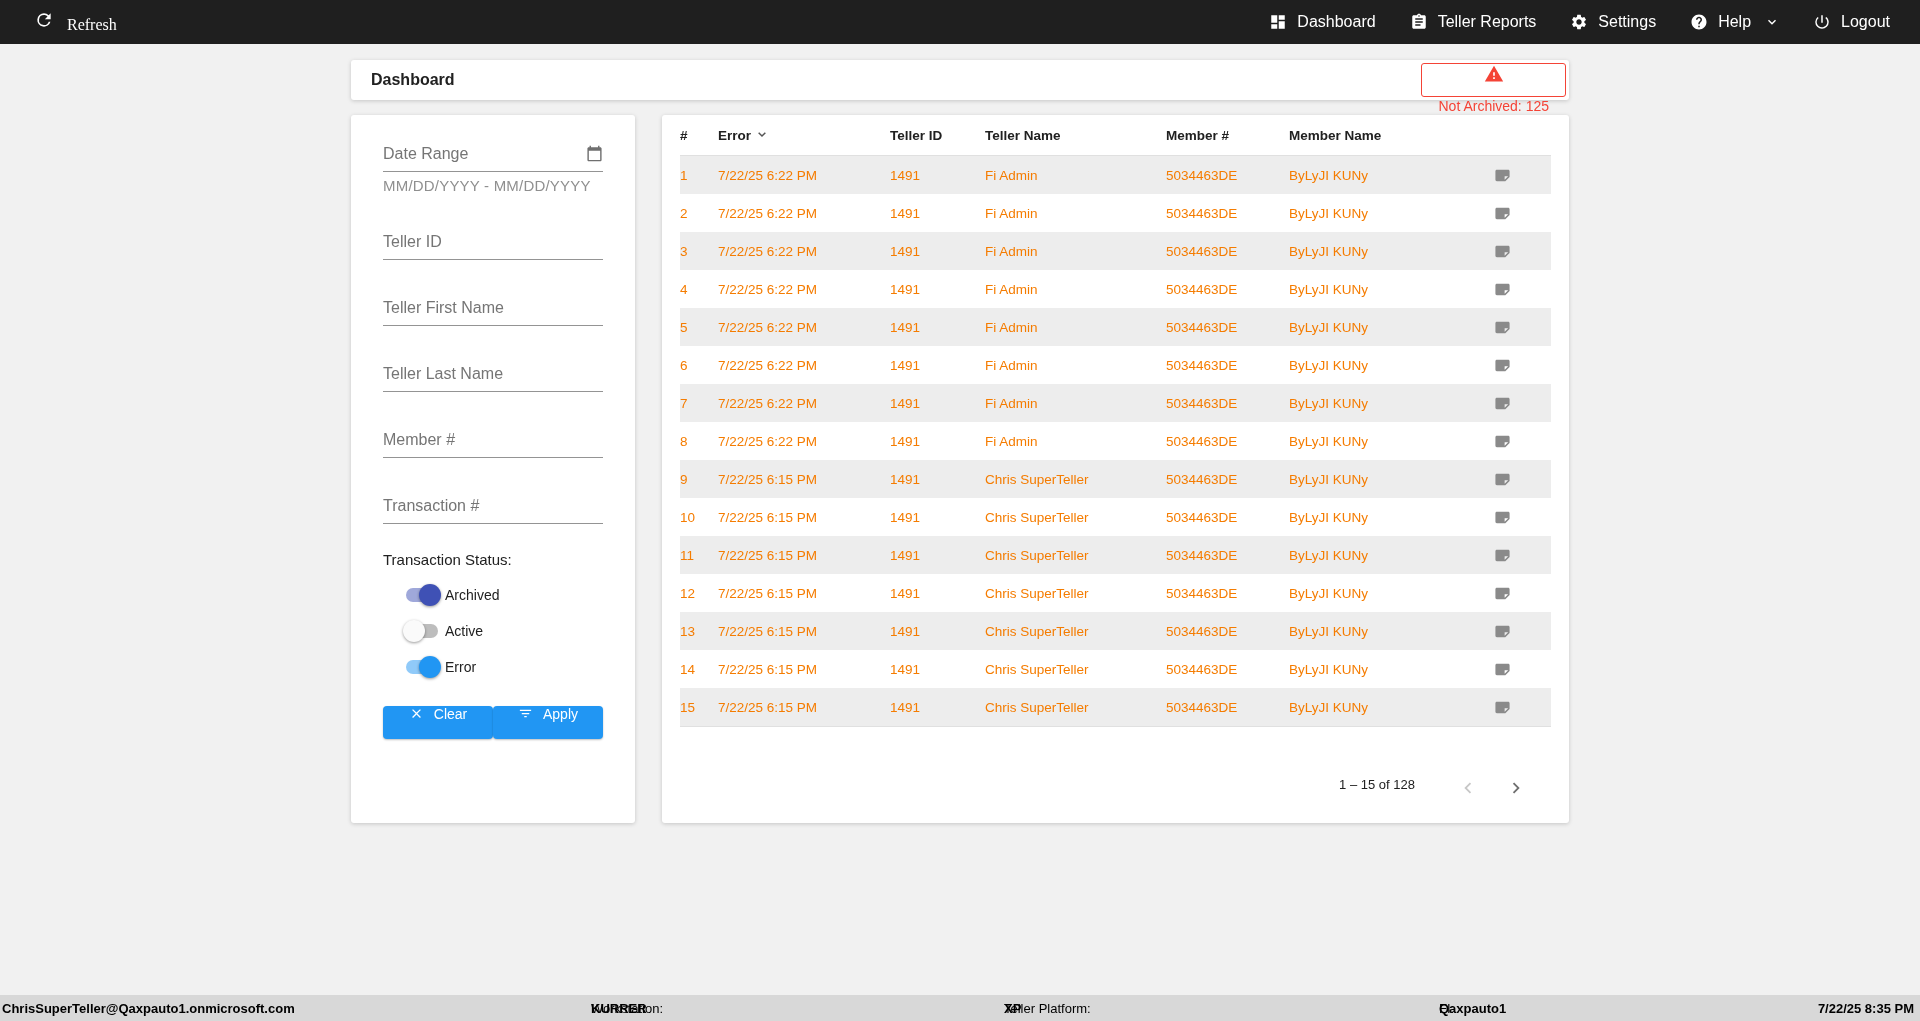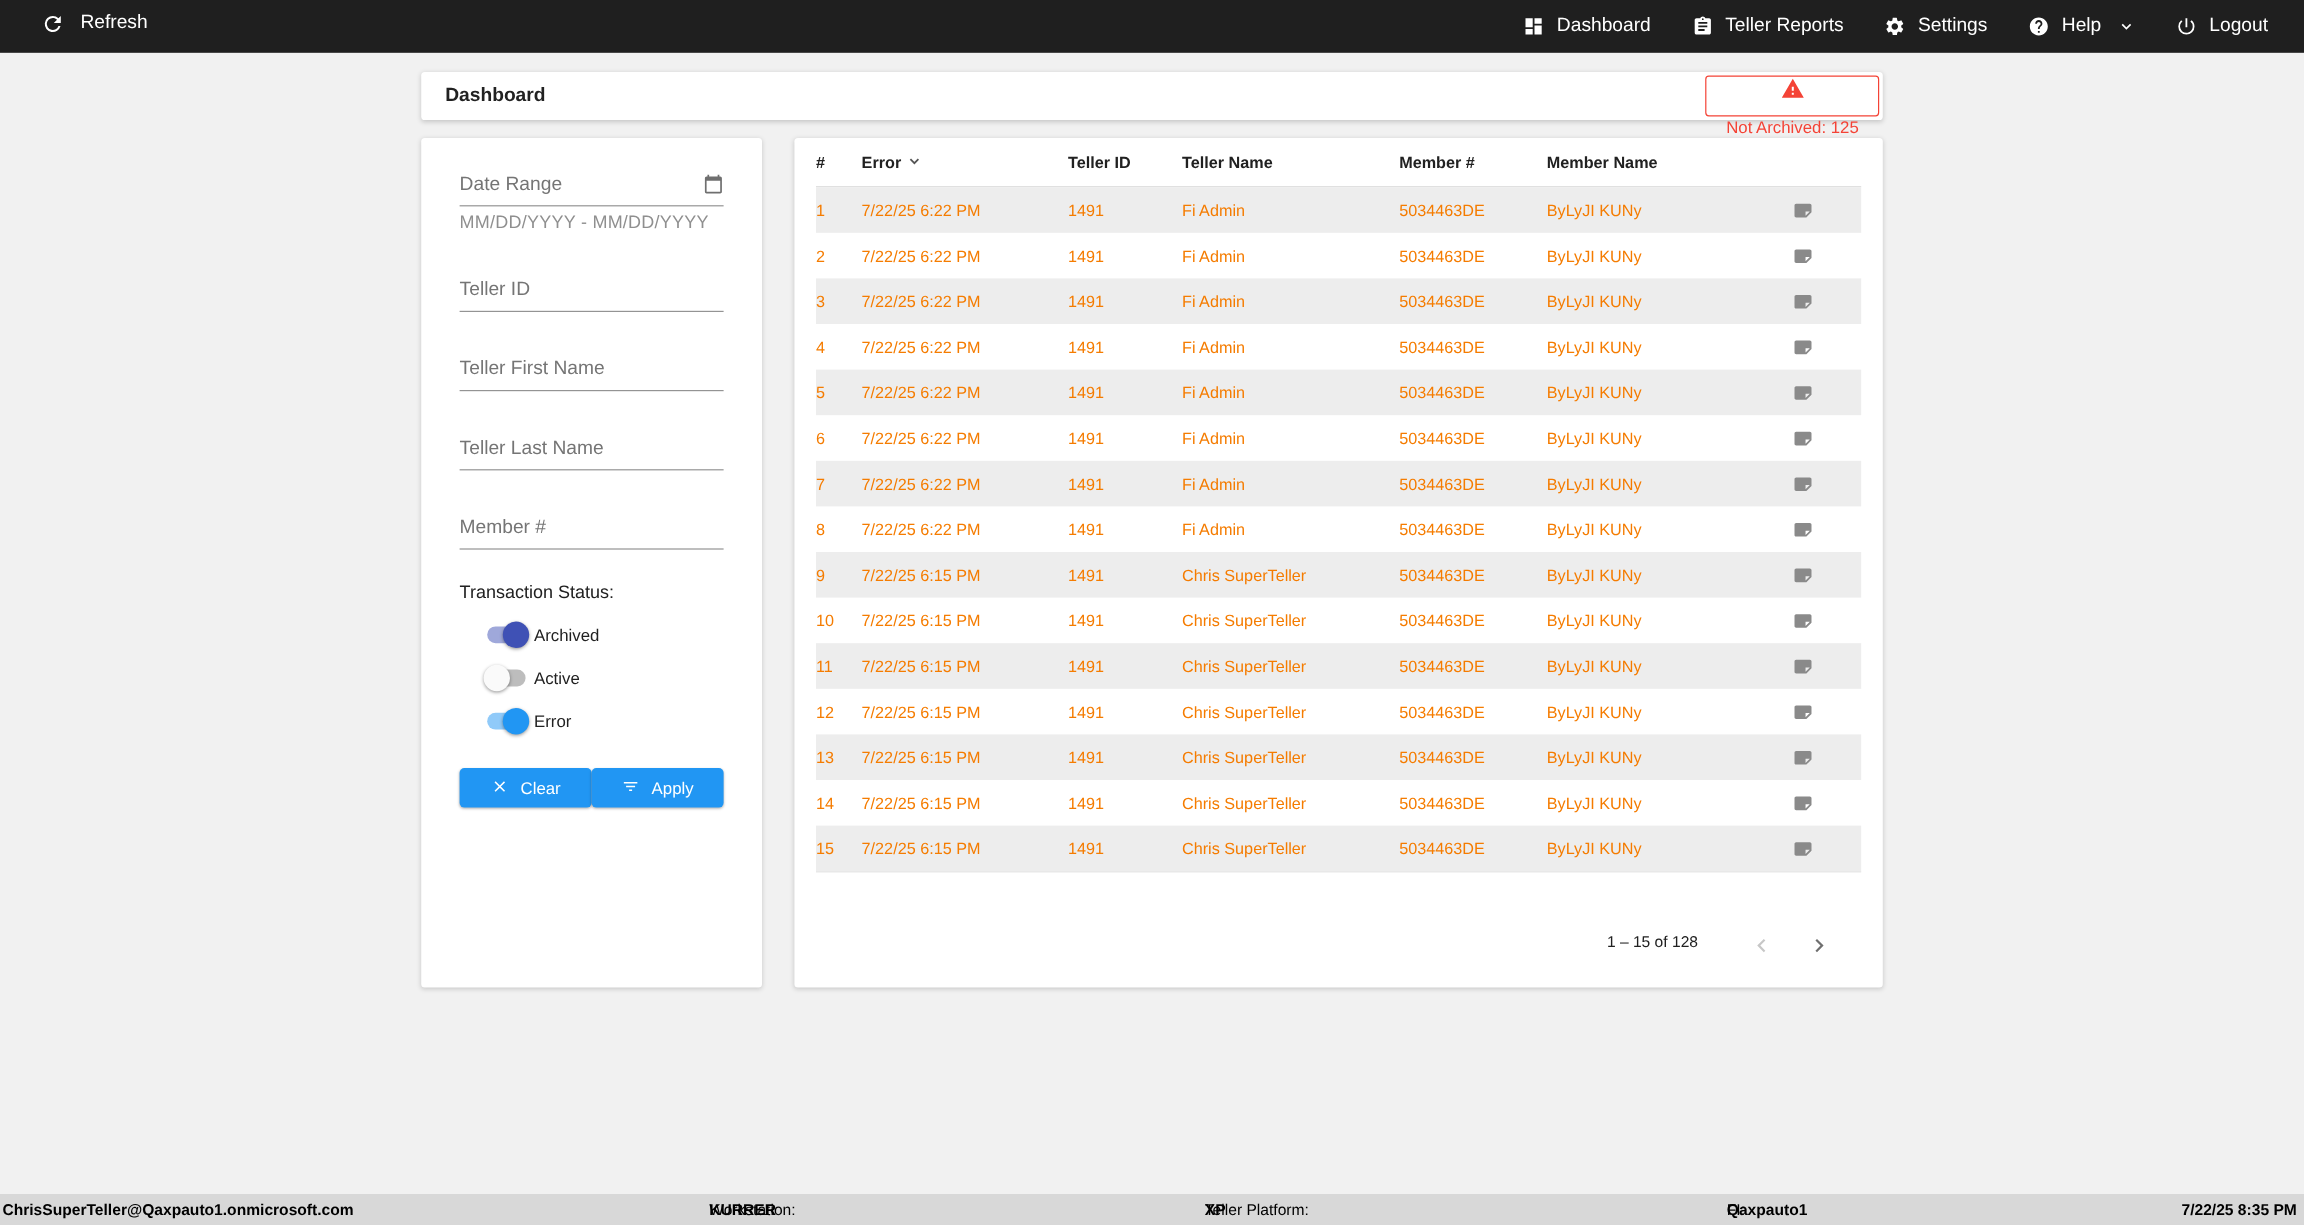--- a/index.html
+++ b/index.html
@@ -10,21 +10,21 @@
     color: #212121;
     position: relative;
   }
 
   
   .topbar {
     height: 44px; background: #1f1f1f; color: #fff;
     display: flex; align-items: center;
     padding: 0 30px 0 34px; font-size: 16px;
   }
-  .tb-left { display: flex; align-items: flex-start; gap: 13px; cursor: pointer; }
+  .tb-left { display: flex; align-items: flex-end; gap: 13px; cursor: pointer; font-family: Liberation Serif, serif; }
   .tb-spacer { flex: 1; }
   .nav-item { display: flex; align-items: center; gap: 10px; margin-left: 34px; cursor: pointer; }
   .nav-item svg { display: block; }
 
   
   .page { width: 1218px; margin: 16px auto 0; }
   .card {
     background: #fff; border-radius: 3px;
     box-shadow: 0 1px 4px rgba(0,0,0,0.18);
   }
@@ -69,21 +69,21 @@
     box-shadow: 0 1px 3px rgba(0,0,0,.4);
   }
   .switch.on .track { background: var(--on-color, #3f51b5); opacity: .5; }
   .switch.on .thumb { left: 16px; background: var(--on-color, #3f51b5); }
   .toggle-label { font-size: 14px; }
   .button-row { display: flex; justify-content: space-between; margin-top: 26px; }
   .btn {
     width: 110px; height: 33px; border: none; border-radius: 4px;
     background: #2196f3; color: #fff; font-size: 14px;
     font-family: "Liberation Sans", sans-serif;
-    display: inline-flex; align-items: center; justify-content: center;
+    display: inline-flex; align-items: flex-start; justify-content: center;
     gap: 10px; cursor: pointer; box-shadow: 0 1px 2px rgba(0,0,0,.25);
   }
 
   
   .table-card { flex: 1; height: 708px; margin-left: 27px; padding: 0 18px; position: relative; }
   .grid-row {
     display: grid;
     grid-template-columns: 38px 172px 95px 181px 123px 203px 1fr;
     align-items: center;
   }
@@ -208,20 +208,23 @@
         <input type="text" placeholder="Teller ID" style="">
       </div>
       <div class="field">
         <input type="text" placeholder="Teller First Name" style="">
       </div>
       <div class="field">
         <input type="text" placeholder="Teller Last Name" style="">
       </div>
       <div class="field">
         <input type="text" placeholder="Member #" style="">
+      </div>
+      <div class="field">
+        <input type="text" placeholder="Transaction #" style="">
       </div>
 
       <div class="status-label">Transaction Status:</div>
 
       <div class="toggle-row">
         <span class="switch on" style="--on-color: #3f51b5;">
           <span class="track"></span>
             <span class="thumb"></span>
         </span>
         <span class="toggle-label">Archived</span>

